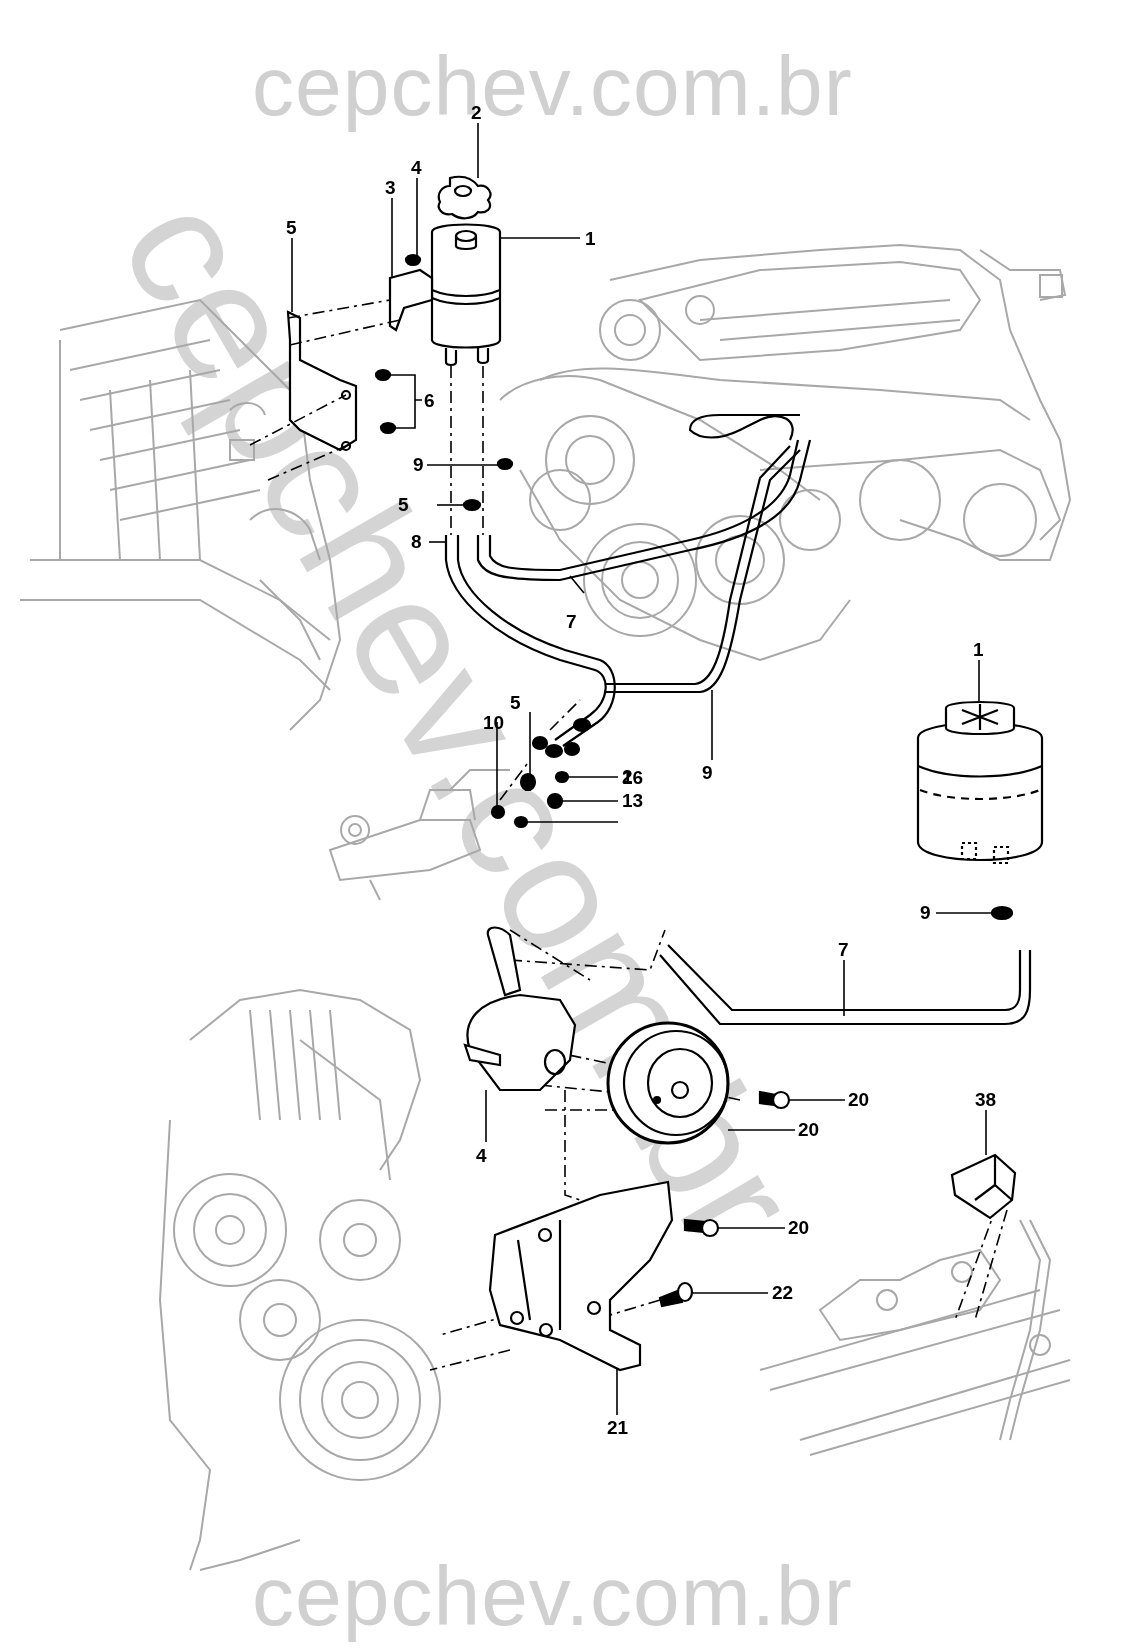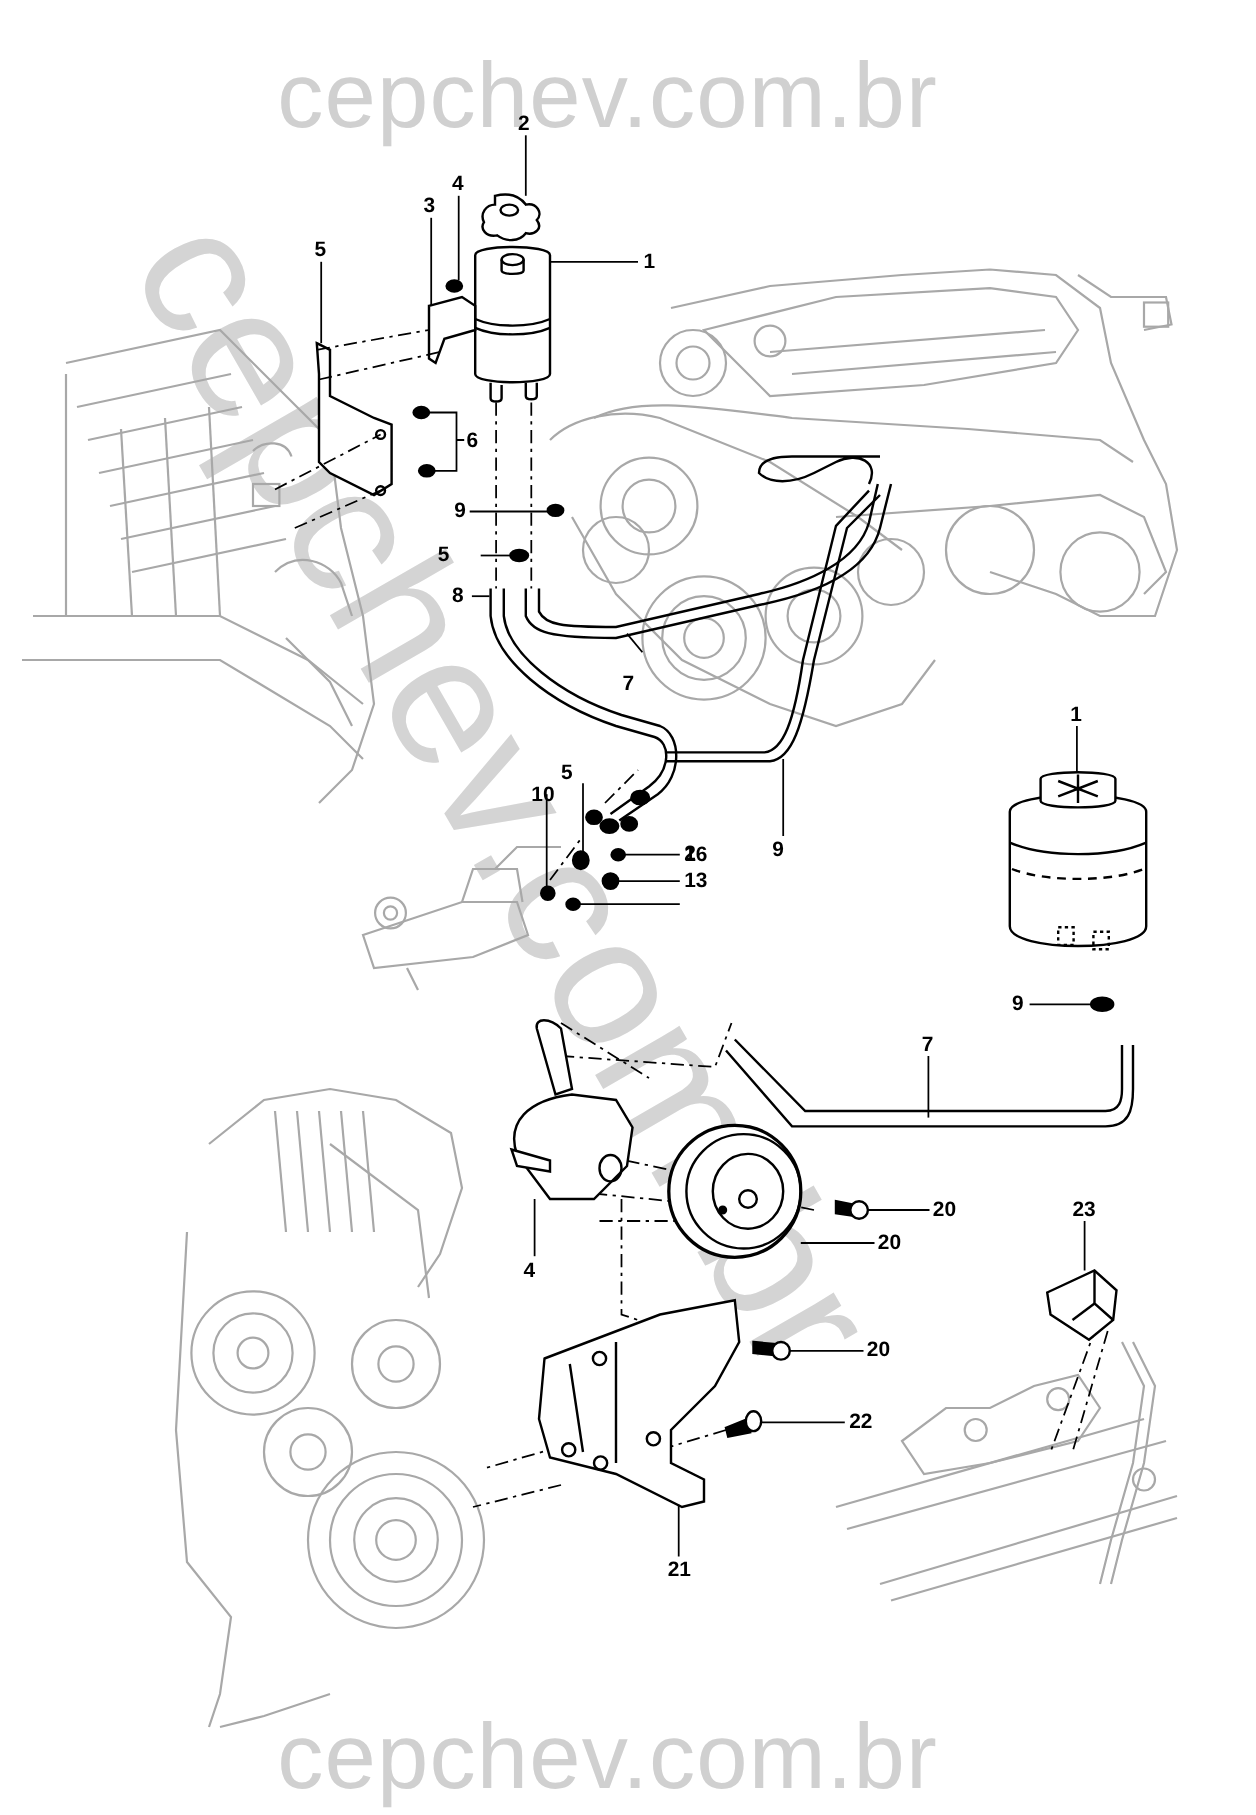--- a/index.html
+++ b/index.html
@@ -313,14 +313,14 @@
   <span class="callout" style="left:622px;top:768px">16</span>
   <span class="callout" style="left:973px;top:640px">1</span>
   <span class="callout" style="left:920px;top:903px">9</span>
   <span class="callout" style="left:838px;top:940px">7</span>
   <span class="callout" style="left:476px;top:1146px">4</span>
   <span class="callout" style="left:798px;top:1120px">20</span>
   <span class="callout" style="left:848px;top:1090px">20</span>
   <span class="callout" style="left:788px;top:1218px">20</span>
   <span class="callout" style="left:772px;top:1283px">22</span>
   <span class="callout" style="left:607px;top:1418px">21</span>
-  <span class="callout" style="left:975px;top:1090px">23</span>
+  <span class="callout" style="left:975px;top:1090px">38</span>
 </div>
 
 </body></html>

